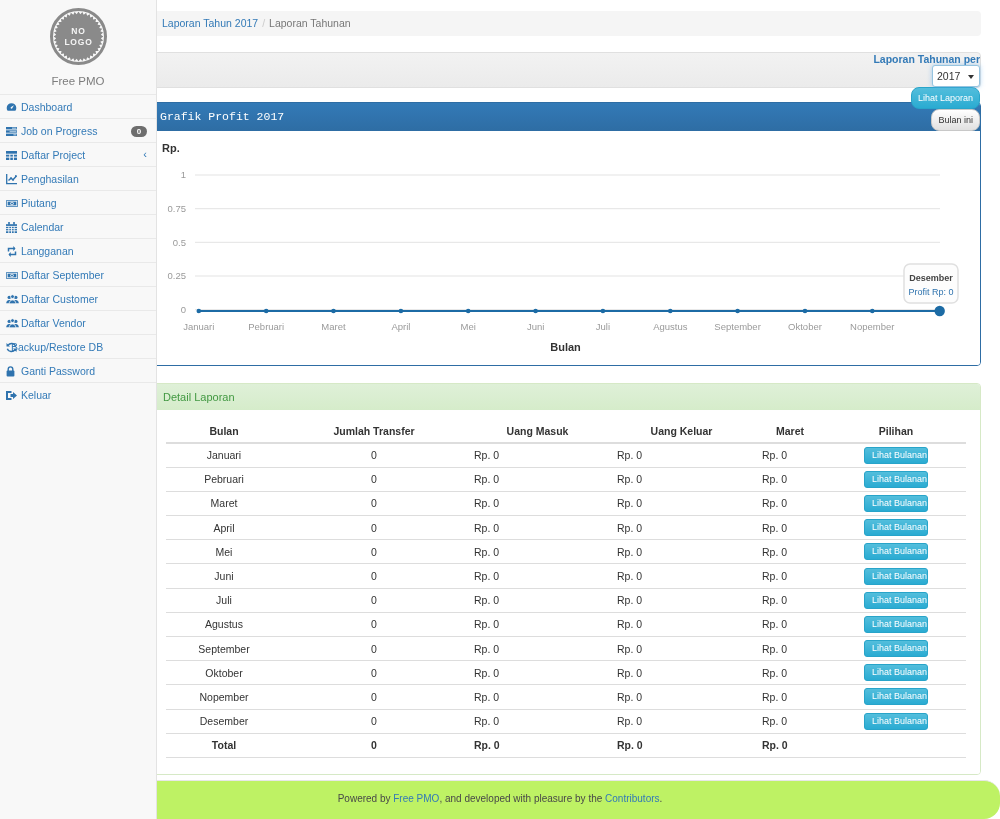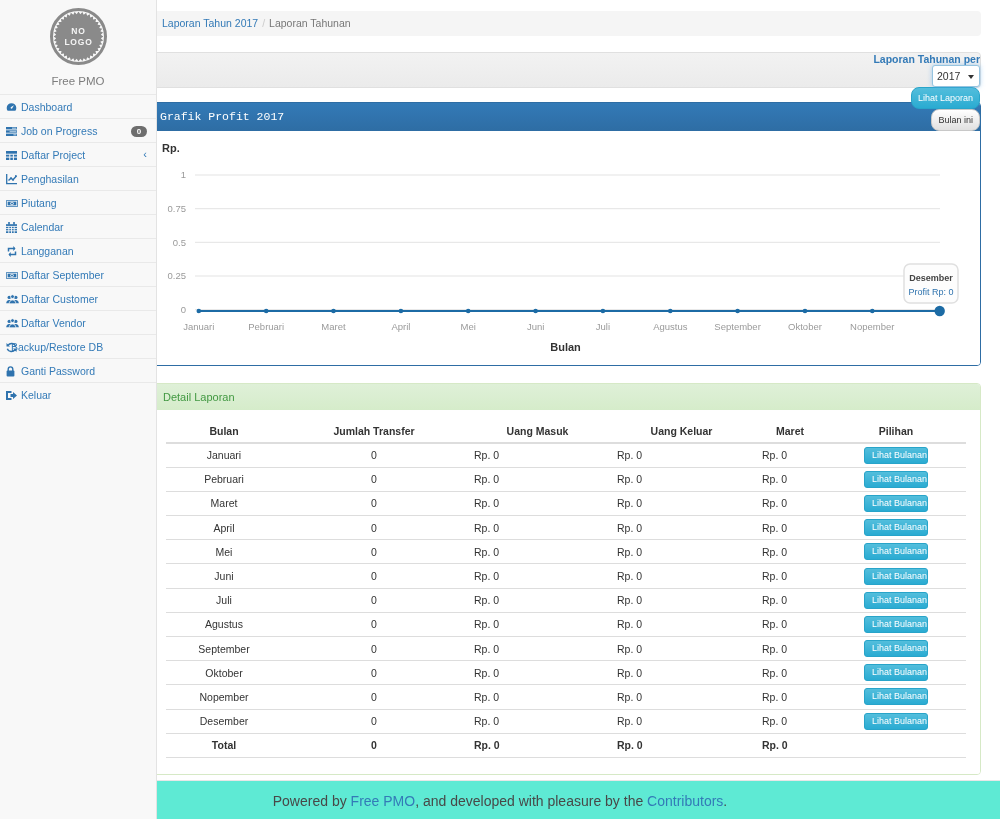--- a/index.html
+++ b/index.html
@@ -1,19 +1,19 @@
 <!DOCTYPE html>
 <html><head>
 <meta charset="utf-8">
 <style>
 * { margin:0; padding:0; box-sizing:border-box; }
 html,body { width:1000px; height:819px; background:#fff; font-family:"Liberation Sans",sans-serif; font-size:10.5px; color:#333; position:relative; overflow:hidden; }
 a { text-decoration:none; color:#337ab7; }
 
-.footer { position:absolute; left:0; top:780px; width:1000px; height:39px; background:#5eead4; border-top:1px solid #e7e7e7; text-align:center; color:#484848; font-size:14px; padding-top:12px; z-index:1; }
+.footer { position:absolute; left:0; top:780px; width:1000px; height:39px; background:#bef264; border-top:1px solid #e7e7e7; text-align:center; color:#484848; font-size:10px; padding-top:12px; z-index:1;border-radius:16px; }
 
 .sidebar { position:absolute; left:0; top:0; width:157px; height:819px; background:#f8f8f8; border-right:1px solid #e3e3e3; z-index:2; }
 .logo-wrap { text-align:center; padding-top:7px; }
 .brand { text-align:center; color:#7d7d7d; font-size:11.5px; margin-top:7px; }
 ul.menu { list-style:none; margin-top:7px; }
 ul.menu li { border-top:1px solid #e9e9e9; height:24px; position:relative; }
 ul.menu li a { display:block; padding:4px 8px 4px 21px; line-height:16px; font-size:10.5px; color:#337ab7; }
 ul.menu li svg.mi { position:absolute; left:6px; top:7px; }
 .badge0 { position:absolute; right:9px; top:7px; background:#6e6e6e; color:#fff; border-radius:6px; font-size:8px; font-weight:bold; width:16px; height:11px; line-height:11px; text-align:center; }
 .chev { position:absolute; right:9px; top:5px; color:#337ab7; font-size:11px; }

